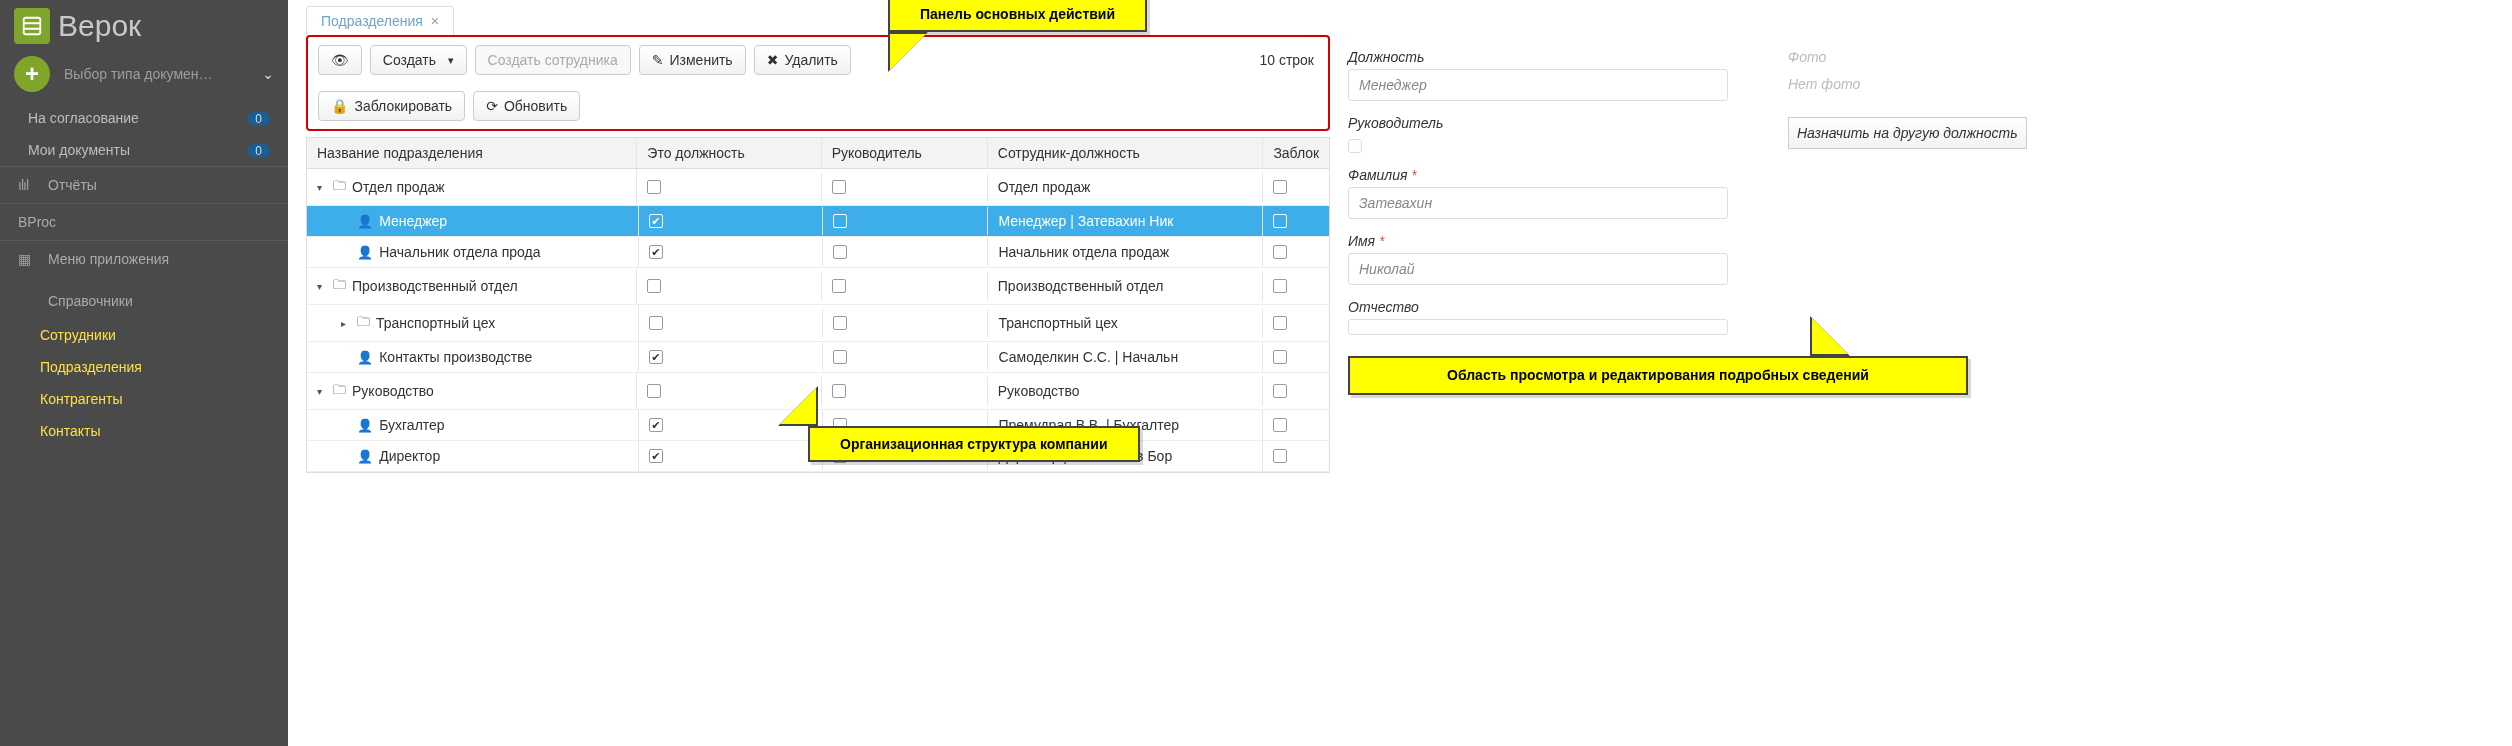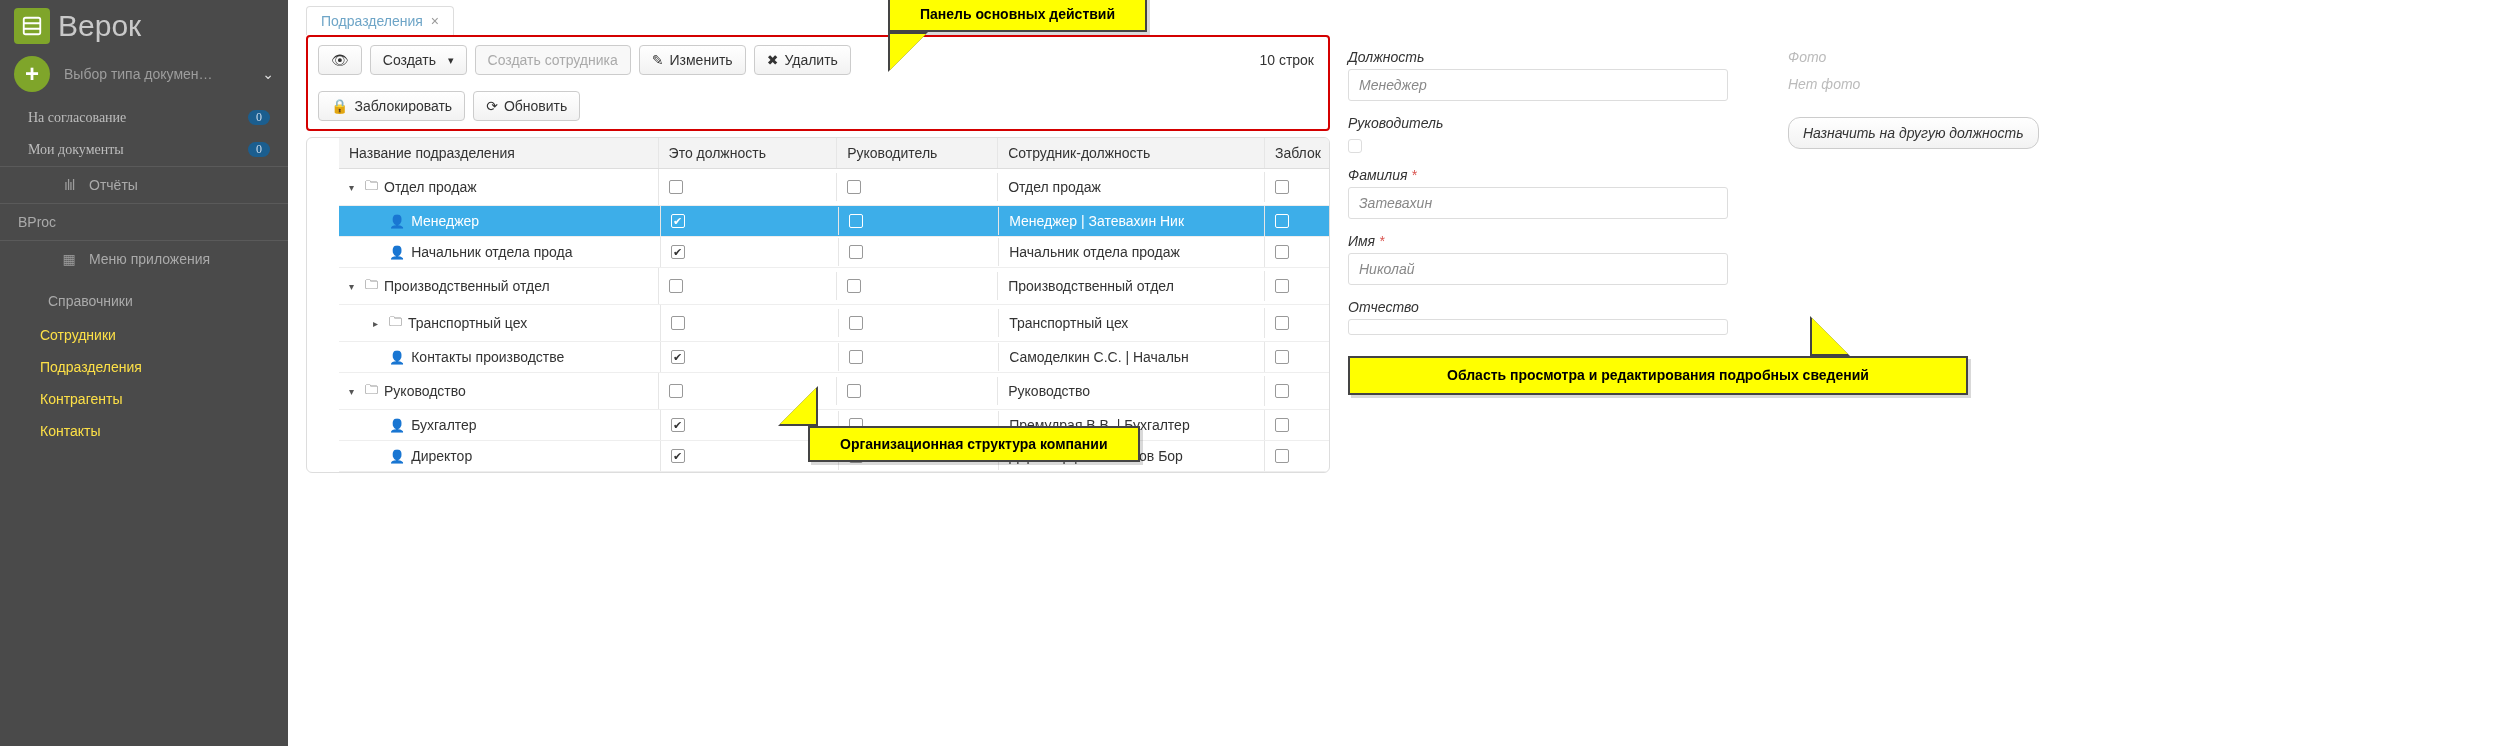--- a/index.html
+++ b/index.html
@@ -8,45 +8,45 @@
 
   
   .sidebar { width:288px; background:#4a4a4a; color:#bbb; display:flex; flex-direction:column; }
   .logo-row { display:flex; align-items:center; gap:8px; padding:8px 14px; }
   .logo-badge { width:36px; height:36px; background:#7fa52a; color:#fff; display:flex; align-items:center; justify-content:center; border-radius:4px; font-weight:bold; font-size:22px; }
   .logo-text { font-size:30px; color:#c9c9c9; font-weight:400; }
   .add-row { display:flex; align-items:center; gap:14px; padding:4px 14px 10px 14px; }
   .add-btn { width:36px; height:36px; border-radius:50%; background:#7fa52a; color:#fff; display:flex; align-items:center; justify-content:center; font-size:24px; font-weight:bold; cursor:pointer; }
   .add-text { color:#9d9d9d; flex:1; }
   .add-caret { color:#ddd; }
-  .side-item { display:flex; align-items:flex-start; padding:8px 18px 8px 28px; color:#bdbdbd; cursor:pointer;font-family:Liberation Serif, serif; }
+  .side-item { display:flex; align-items:flex-end; padding:8px 18px 8px 28px; color:#bdbdbd; cursor:pointer; }
   .side-item .label { flex:1; }
   .badge { background:#1b5e8f; color:#cde; border-radius:12px; padding:0 8px; font-size:12px; min-width:22px; text-align:center; }
   .side-section { padding:10px 18px; color:#aaa; border-top:1px solid #5a5a5a; display:flex; align-items:center; gap:10px; }
   .side-section.no-border{ border-top:none;padding-left:48px; }
   .side-sub { padding:8px 18px 8px 40px; color:#fde047; cursor:pointer; }
-  .side-icon { width:20px; display:inline-block; text-align:center; font-size:14px; color:#9d9d9d;margin-left:41px;}
+  .side-icon { width:20px; display:inline-block; font-size:14px; color:#9d9d9d;}
   .bars{ letter-spacing:-1px;}
 
   
   .main { flex:1; position:relative; background:#fff; padding:6px 8px 8px 18px; display:flex; flex-direction:column; }
   .tabbar{ display:flex; gap:6px; align-items:flex-end; }
   .tab { border:1px solid #ddd; border-bottom:none; border-radius:4px 4px 0 0; padding:6px 14px; color:#6ea5c7; display:flex; align-items:center; gap:8px; background:#fff;}
   .tab .x{ color:#999; cursor:pointer;}
 
   .content-row { display:flex; gap:18px; flex:1; min-height:0; }
   .left-col { width:1024px; display:flex; flex-direction:column; }
   .toolbar { border:2px solid #d40000; border-radius:4px; padding:8px 10px; display:flex; flex-wrap:wrap; gap:8px; align-items:center; }
   .tbtn { border:1px solid #ccc; background:linear-gradient(#fff,#f2f2f2); border-radius:4px; padding:6px 12px; display:flex; align-items:center; gap:6px; cursor:pointer; color:#333;}
   .tbtn.disabled{ color:#aaa; cursor:default; background:#f8f8f8;}
   .tb-spacer{ flex:1;}
   .rowcount{ color:#333; padding-right:4px;}
   .caret-down::after{ content:"▾"; font-size:11px; margin-left:6px;}
 
-  .table { border:1px solid #ddd; border-radius:6px; margin-top:6px; overflow:hidden;padding-left:32px;}
+  .table { border:1px solid #ddd; border-radius:0; margin-top:6px; overflow:hidden;}
   .thead, .trow { display:flex; align-items:center; }
   .thead { background:#f3f3f3; border-bottom:1px solid #ddd; }
   .th, .td { padding:7px 10px; border-right:1px solid #e6e6e6; display:flex; align-items:center; gap:6px; overflow:hidden; white-space:nowrap;}
   .c-name{ width:360px;}
   .c-ispos{ width:200px;}
   .c-mgr{ width:180px;}
   .c-emp{ width:300px;}
   .c-block{ width:70px; border-right:none;}
   .trow{ border-bottom:1px solid #eee;}
   .trow.selected{ background:#3daee9; color:#fff;}
@@ -62,21 +62,21 @@
 
   
   .details { flex:1; padding:4px 0 0 0; position:relative;font-style:italic;}
   .drow{ display:flex; gap:60px;}
   .dcol{ display:flex; flex-direction:column; gap:4px; width:380px;}
   .dlabel{ color:#333; margin-top:10px;}
   .dlabel .req{ color:#d9534f;}
   .dinput{ border:1px solid #ddd; border-radius:3px; padding:7px 10px; color:#888; width:100%; background:#fff;}
   .dinput.empty{ color:#333;}
   .muted{ color:#bbb; padding:7px 0;}
-  .assign-btn{ border:1px solid #ccc; background:linear-gradient(#fff,#f2f2f2); border-radius:12px; padding:7px 14px; cursor:pointer; margin-top:14px;}
+  .assign-btn{ border:1px solid #ccc; background:linear-gradient(#fff,#f2f2f2); border-radius:0; padding:7px 8px; cursor:pointer; margin-top:14px;}
   .tinychk{ width:14px;height:14px;border:1px solid #ddd;border-radius:3px; display:inline-block; margin-top:4px;}
 
   
   .callout{ position:absolute; background:#ffff00; border:2px solid #444; padding:8px 30px; font-weight:bold; text-align:center; color:#000; z-index:50; box-shadow:3px 3px 0 rgba(0,0,0,.15);}
   .callout .arrow-bl{ position:absolute; left:-2px; bottom:-42px; width:0;height:0; border-top:40px solid #444; border-right:40px solid transparent;}
   .callout .arrow-bl::after{ content:""; position:absolute; top:-38px; left:2px; width:0;height:0; border-top:36px solid #ffff00; border-right:36px solid transparent;}
   .callout .arrow-tr{ position:absolute; right:-2px; top:-42px; width:0;height:0; border-bottom:40px solid #444; border-left:40px solid transparent;}
   .callout .arrow-tr::after{ content:""; position:absolute; bottom:-38px; right:2px; width:0;height:0; border-bottom:36px solid #ffff00; border-left:36px solid transparent;}
   .callout .arrow-tl{ position:absolute; left:-2px; top:-42px; width:0;height:0; border-bottom:40px solid #444; border-right:40px solid transparent;}
   .callout .arrow-tl::after{ content:""; position:absolute; bottom:-38px; left:2px; width:0;height:0; border-bottom:36px solid #ffff00; border-right:36px solid transparent;}

